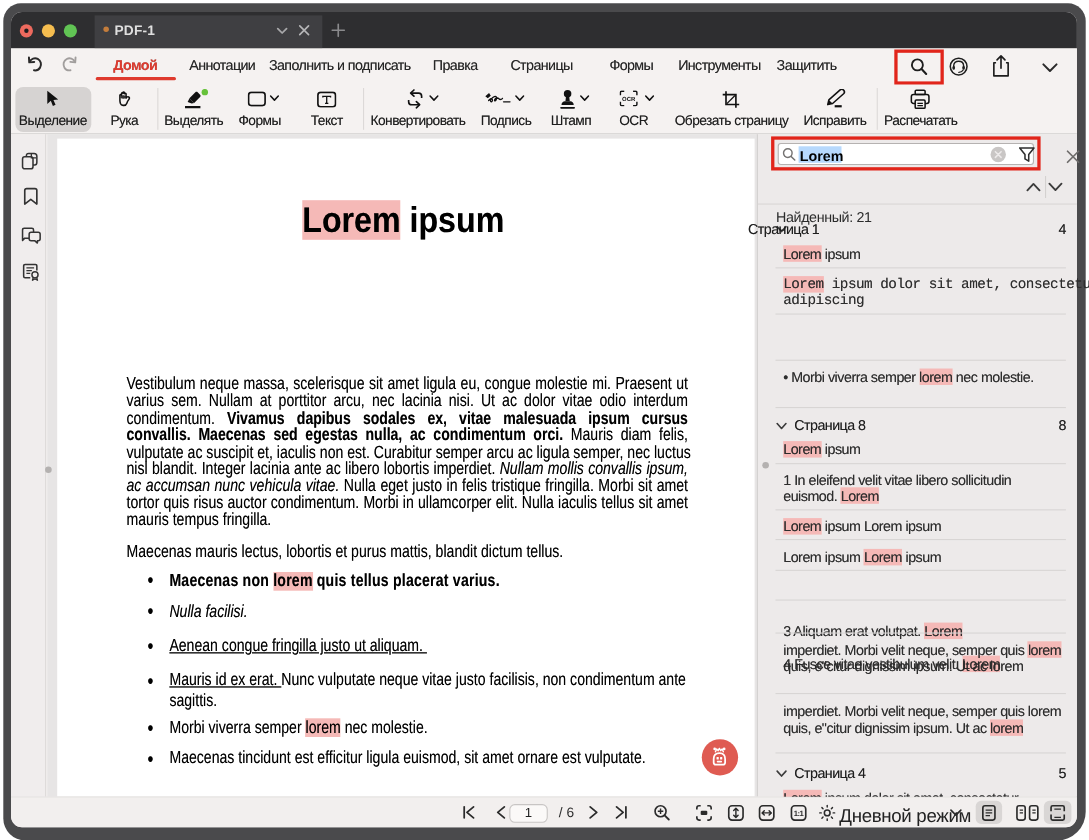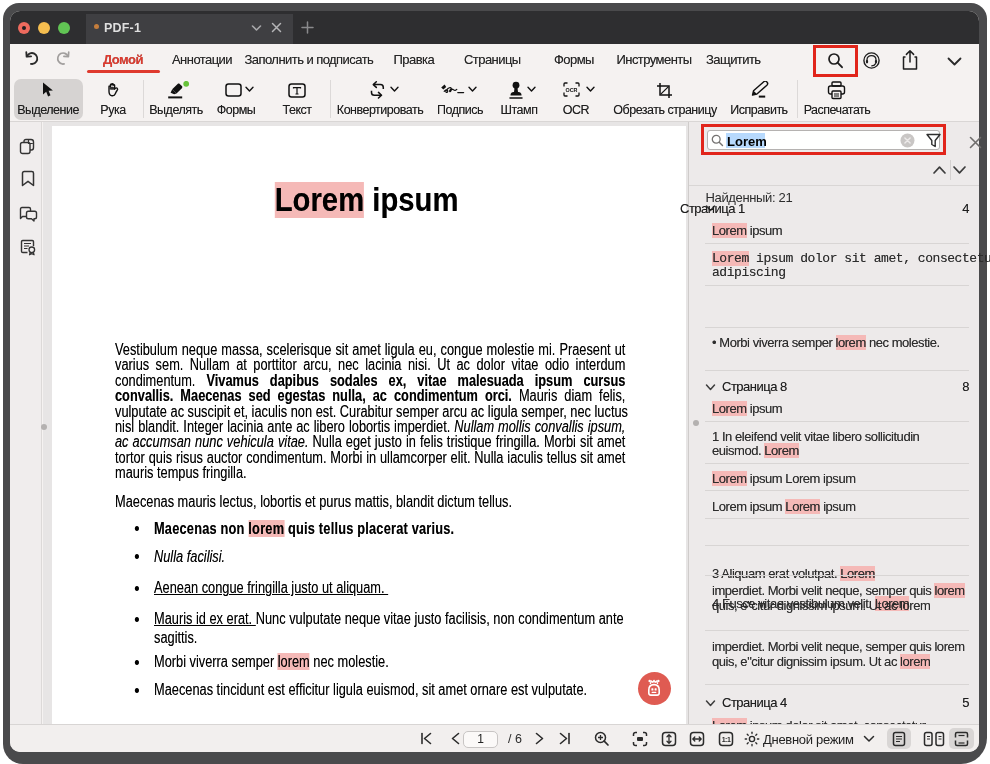--- a/index.html
+++ b/index.html
@@ -347,21 +347,21 @@
         <path d="M8 1.2 L8 2.6"></path>
         <path d="M8 13.4 L8 14.8"></path>
         <path d="M1.2 8 L2.6 8"></path>
         <path d="M13.4 8 L14.8 8"></path>
         <path d="M3.2 3.2 L4.2 4.2"></path>
         <path d="M11.8 11.8 L12.8 12.8"></path>
         <path d="M12.8 3.2 L11.8 4.2"></path>
         <path d="M4.2 11.8 L3.2 12.8"></path>
       </g>
     </svg>
-<div class="abs" style="left:763px;top:732px;font-size:13px;color:#222;letter-spacing:-0.3px;">Дневной режим</div>
+<div class="abs" style="left:763px;top:732px;font-size:17px;color:#222;letter-spacing:-0.3px;">Дневной режим</div>
 <svg class="abs" style="left:863px;top:735px;" width="12" height="8" viewBox="0 0 12 8">
       <path d="M1.5 1.5 L6 6 L10.5 1.5" stroke="#2b2b2b" stroke-width="1.5" fill="none" stroke-linecap="round" stroke-linejoin="round"></path>
     </svg>
 <div class="abs" style="left:887px;top:728px;width:24px;height:21px;background:#d9d6d5;border-radius:5px;"></div>
 <svg class="abs" style="left:892px;top:731px;" width="14" height="16" viewBox="0 0 14 16">
       <rect x="1.5" y="1.5" width="11" height="13" rx="2" stroke="#2b2b2b" stroke-width="1.5" fill="none"></rect>
       <path d="M4 5.5 L10 5.5 M4 8 L10 8 M4 10.5 L8 10.5" stroke="#2b2b2b" stroke-width="1.2"></path>
     </svg>
 <svg class="abs" style="left:923px;top:731px;" width="22" height="16" viewBox="0 0 22 16">
       <rect x="1.5" y="1.5" width="7.5" height="13" rx="2" stroke="#2b2b2b" stroke-width="1.5" fill="none"></rect>

